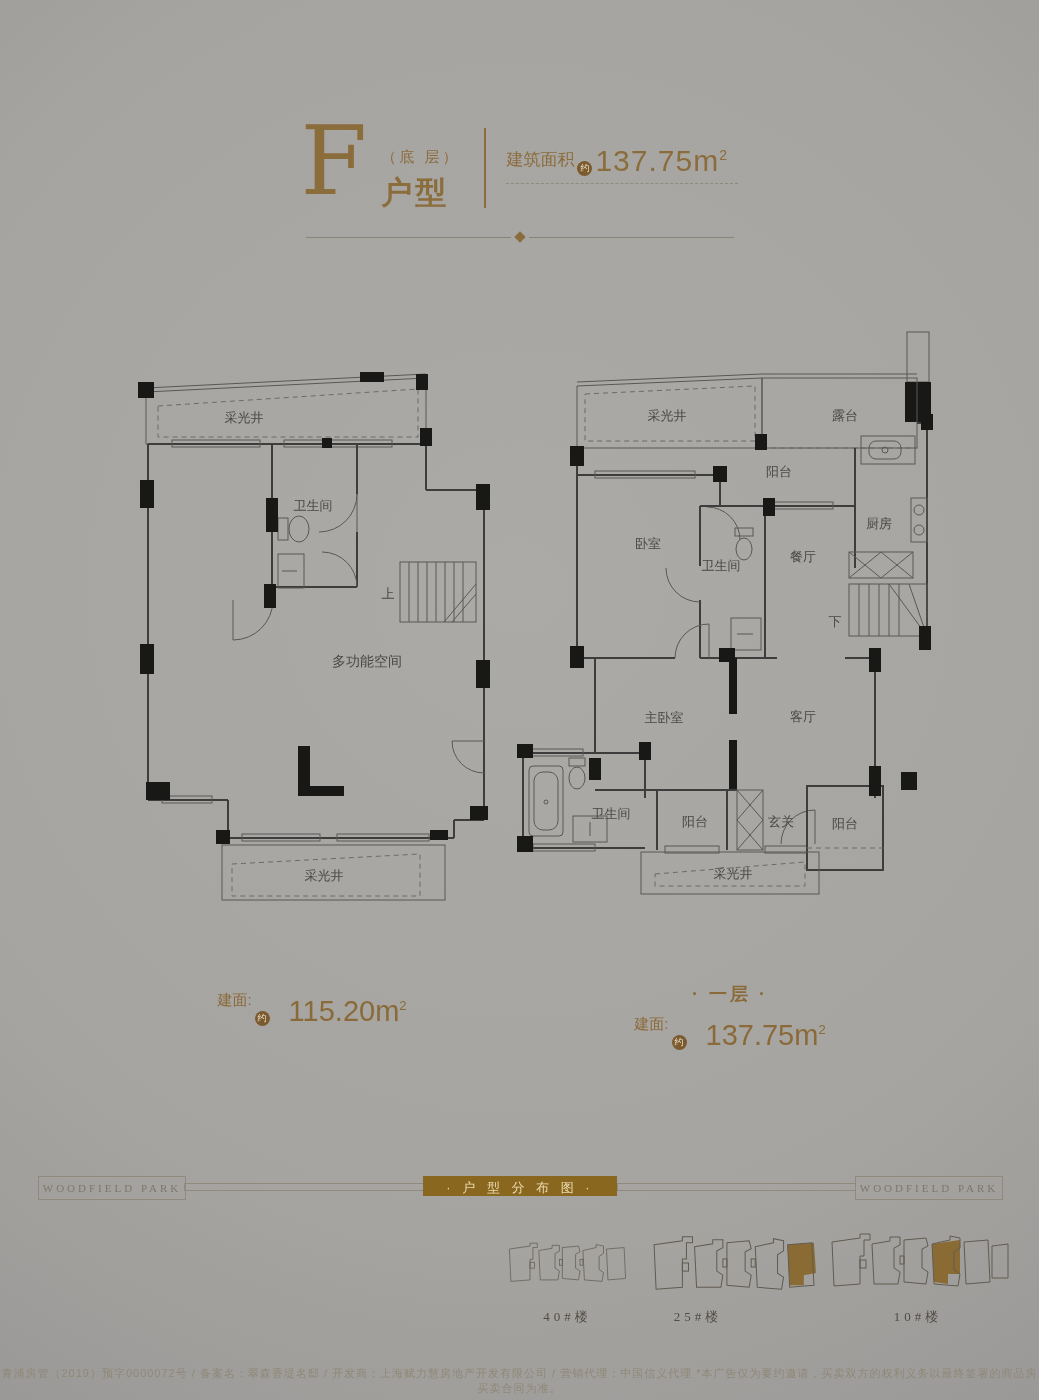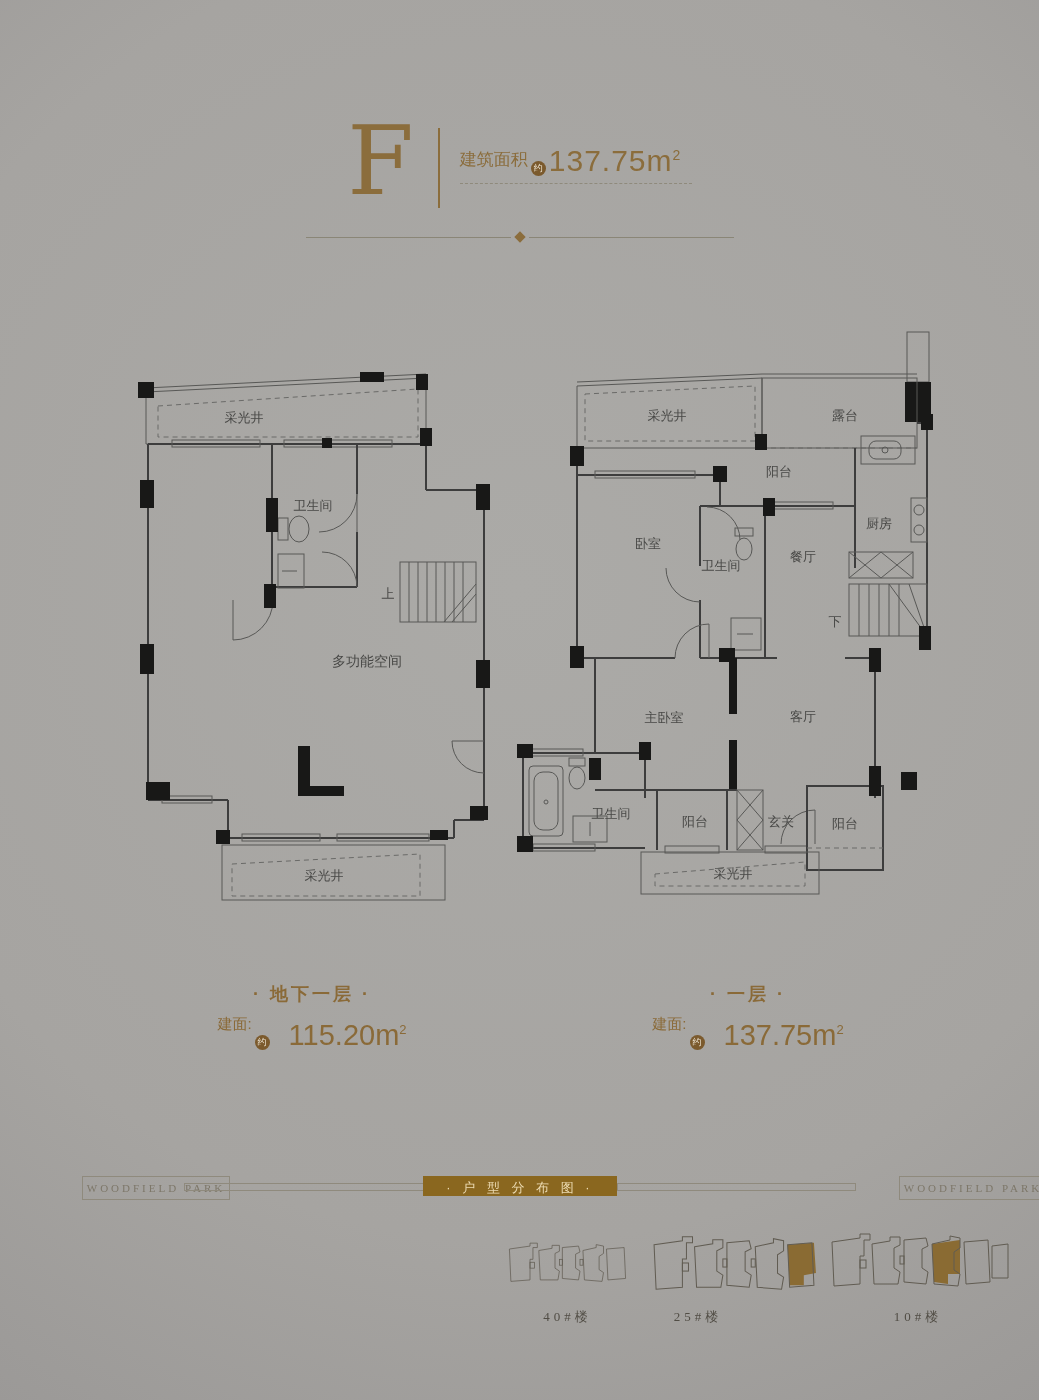--- a/index.html
+++ b/index.html
@@ -39,41 +39,45 @@
   
   .caption{position:absolute;text-align:center;color:#8a6a38;}
   .cap-title{font-size:18px;font-weight:700;letter-spacing:3px;}
   .cap-area{margin-top:9px;display:flex;justify-content:center;align-items:flex-end;}
   .cap-prefix{font-size:15px;margin-bottom:16px;}
   .cap-value{font-size:29px;line-height:1;margin-left:16px;}
   .cap-value sup{font-size:13px;}
   
   .brand-box{position:absolute;top:1176px;height:22px;border:1px solid #8f8a7d;color:#7d7769;
              font-family:"Liberation Serif","DejaVu Serif",serif;font-size:11px;letter-spacing:3px;
-             line-height:22px;text-align:center;margin-left:44px;}
+             line-height:22px;text-align:center;}
   .connector{position:absolute;top:1183px;height:6px;border:1px solid #8f8a7d;}
   .banner-gold{position:absolute;top:1176px;left:423px;width:194px;height:20px;background:#8a671f;
                color:#ecdbb2;font-size:13px;letter-spacing:4px;text-align:center;line-height:24px;}
   
   .bld{stroke:#615c52;stroke-width:1;fill:none;}
   .bld-hl{fill:#8a6b33;stroke:none;}
   .bld-label{position:absolute;top:1308px;font-size:13px;letter-spacing:4px;color:#514d45;
              text-align:center;font-family:"Liberation Serif","DejaVu Serif",serif;}
   
   .footer{position:absolute;left:0;right:0;top:1366px;text-align:center;font-size:11px;
           color:#8f8877;letter-spacing:1px;}
 </style>
 </head>
 <body>
 
 <div id="page">
 
   <div class="header">
     <div class="header-inner">
       <div class="f-letter">F</div>
+      <div class="f-side">
+        <div class="floor-note">（底 层）</div>
+        <div class="type-label">户型</div>
+      </div>
       <div class="divider-v"></div>
       <div class="area-block">
         <div class="area-row1">
           <span class="area-label">建筑面积</span>
           <span class="approx-badge">约</span>
           <span class="area-value"><span>137.75m</span><sup>2</sup></span>
         </div>
         <hr class="dashed-sep">
       </div>
     </div>
@@ -298,28 +302,27 @@
     <rect class="blk" x="354" y="438" width="12" height="30"></rect>
     <rect class="blk" x="74" y="430" width="12" height="22"></rect>
     <rect class="blk" x="2" y="416" width="16" height="14"></rect>
     <rect class="blk" x="2" y="508" width="16" height="16"></rect>
     <rect class="blk" x="124" y="414" width="12" height="18"></rect>
     <rect class="blk" x="386" y="444" width="16" height="18"></rect>
     <rect class="blk" x="404" y="298" width="12" height="24"></rect>
   </svg>
 
   <div class="caption" style="left:132px;top:982px;width:360px;">
-    <div class="cap-title">· 地下一层 ·</div>
     <div class="cap-area">
       <span class="cap-prefix">建面:</span>
       <span class="approx-badge">约</span>
       <span class="cap-value"><span>115.20m</span><sup>2</sup></span>
     </div>
   </div>
-  <div class="caption" style="left:538px;top:982px;width:420px;">
+  <div class="caption" style="left:520px;top:982px;width:420px;">
     <div class="cap-title">· 一层 ·</div>
     <div class="cap-area">
       <span class="cap-prefix">建面:</span>
       <span class="approx-badge">约</span>
       <span class="cap-value"><span>137.75m</span><sup>2</sup></span>
     </div>
   </div>
 
   <div class="brand-box" style="left:38px;width:146px;">WOODFIELD PARK</div>
   <div class="connector" style="left:184px;width:238px;"></div>
@@ -356,14 +359,15 @@
     <path class="bld" d="M106,18 L124,14 L124,10 L134,12 L134,22 L128,26 L128,44 L134,48 L132,60 L108,58 Z"></path>
     <path class="bld" d="M138,16 L162,14 L164,56 L140,58 Z"></path>
     <path class="bld" d="M166,20 L182,18 L182,52 L166,52 Z"></path>
     <rect class="bld" x="34" y="34" width="6" height="8"></rect>
     <rect class="bld" x="74" y="30" width="4" height="8"></rect>
   </svg>
   <div class="bld-label" style="left:505px;width:125px;">40#楼</div>
   <div class="bld-label" style="left:612px;width:172px;">25#楼</div>
   <div class="bld-label" style="left:826px;width:184px;">10#楼</div>
 
+  <div class="footer">青浦房管（2019）预字0000072号 / 备案名：翠森香堤名邸 / 开发商：上海赋力慧房地产开发有限公司 / 营销代理：中国信义代理 *本广告仅为要约邀请，买卖双方的权利义务以最终签署的商品房买卖合同为准。</div>
 
 </div>
 
 </body></html>

